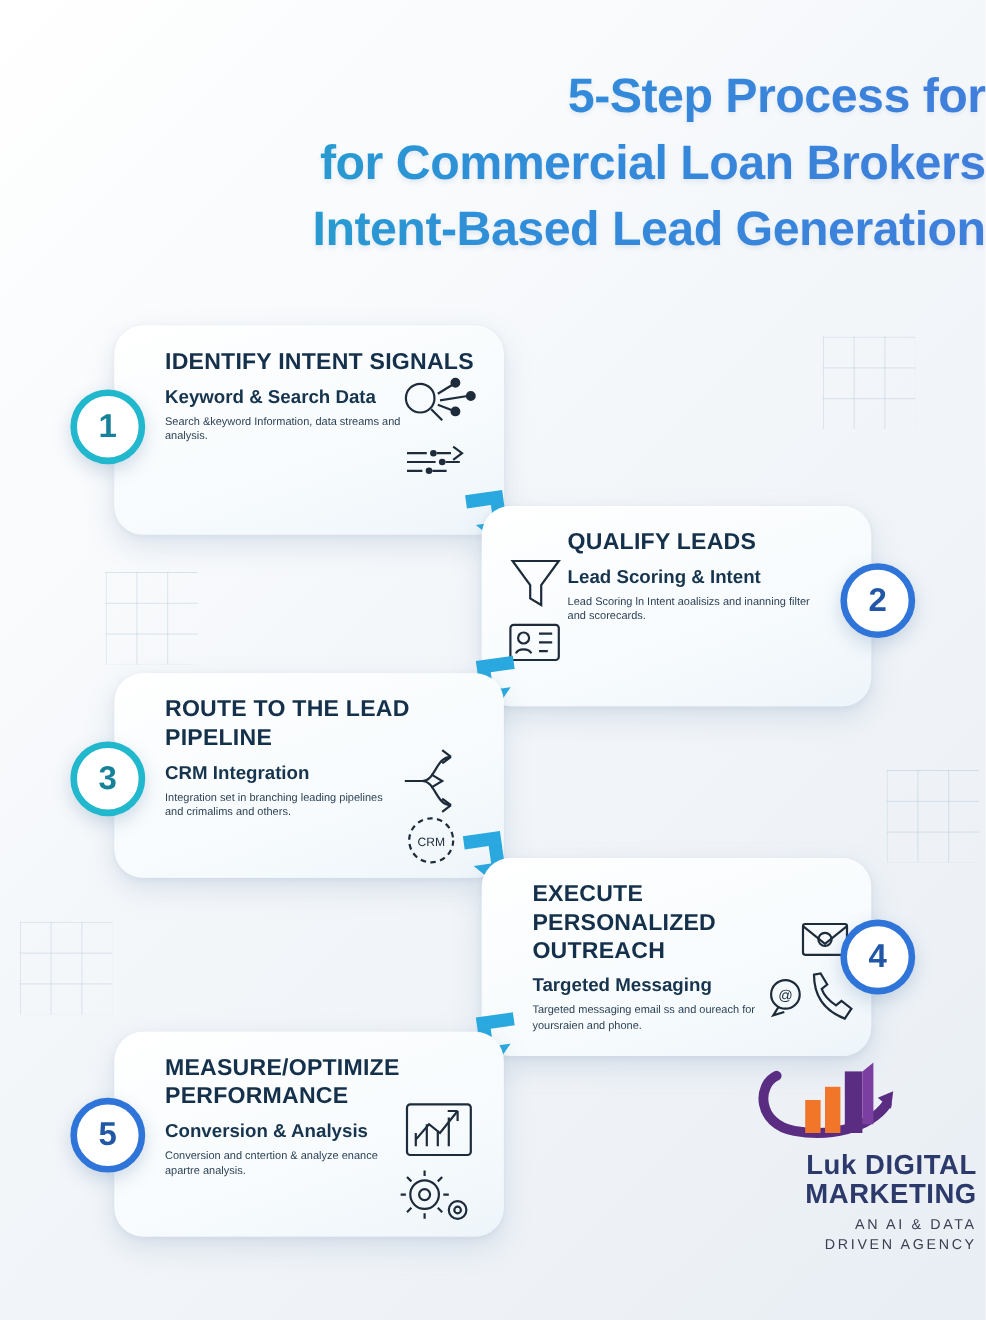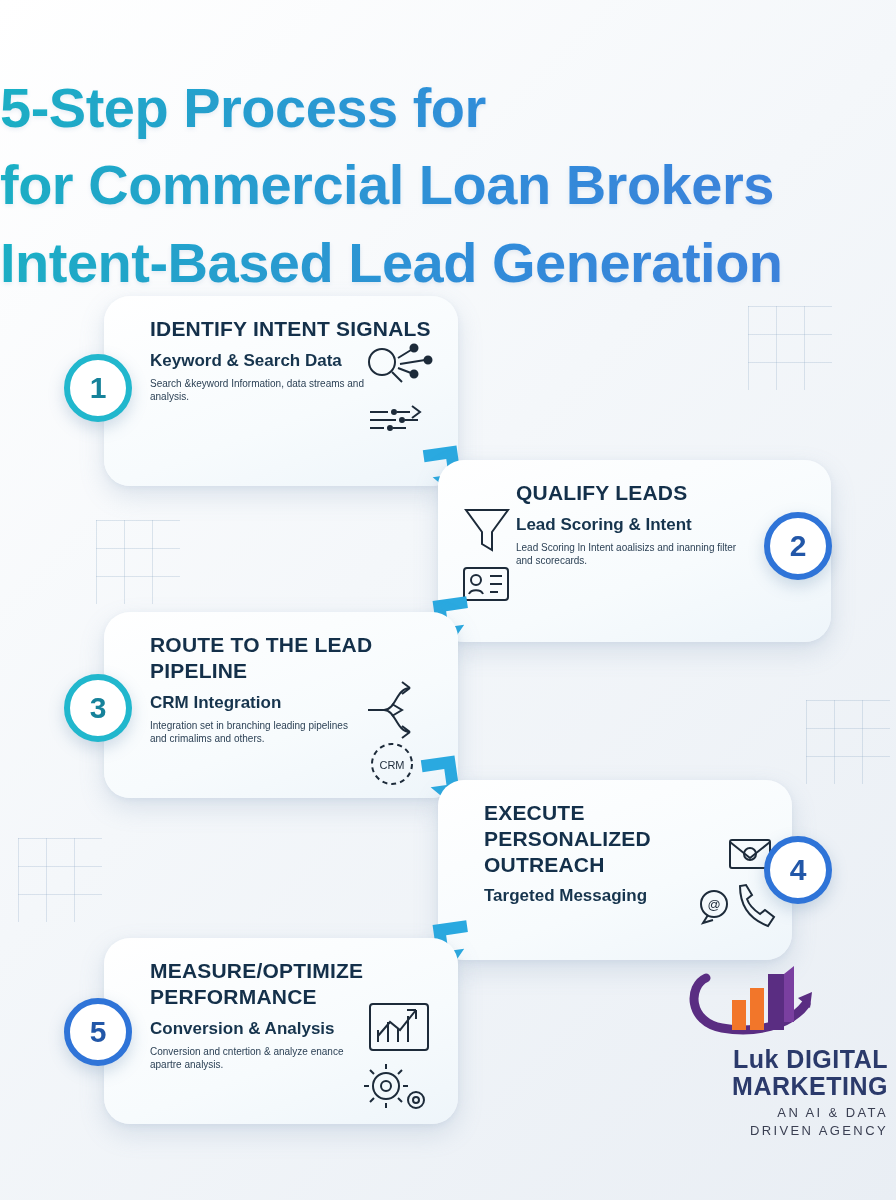--- a/index.html
+++ b/index.html
@@ -26,24 +26,24 @@
   }
   .grid-a { left: 748px; top: 306px; width: 84px; height: 84px; background-size: 28px 28px; }
   .grid-b { left: 96px;  top: 520px; width: 84px; height: 84px; background-size: 28px 28px; }
   .grid-c { left: 18px;  top: 838px; width: 84px; height: 84px; background-size: 28px 28px; }
   .grid-d { left: 806px; top: 700px; width: 84px; height: 84px; background-size: 28px 28px; }
 
   
   .title {
     position: absolute;
     left: 0;
-    top: 69px;
+    top: 58px;
     width: 896px;
-    text-align: left;
-    font-size: 56px;
+    text-align: right;
+    font-size: 44px;
     font-weight: bold;
     line-height: 1.38;
     letter-spacing: -0.5px;
     background: linear-gradient(90deg, #17b4c7 0%, #2f8ede 55%, #3f7fe0 100%);
     -webkit-background-clip: text;
     background-clip: text;
     color: transparent;
     text-shadow: 0 2px 4px rgba(80,120,170,0.12);
   }
   .title span { display: block; }
@@ -183,21 +183,21 @@
 </div>
 <div class="badge teal" style="left:64px; top:354px;">
   <span>1</span>
 </div>
 <div class="arrow" style="left:416px; top:434px;">
   <svg width="74" height="74" viewBox="0 0 74 74">
     <path d="M6 10 L40 10 L40 0 L40 10 L40 38 L56 38 L34 62 L12 38 L28 38 L28 22 L6 22 Z" fill="#2aa9e0" transform="translate(4,2) rotate(-8 35 35)"></path>
   </svg>
 </div>
 
-<div class="card right" style="left:438px; top:460px; width:354px; height:182px;padding-left:39px;">
+<div class="card right" style="left:438px; top:460px; width:354px; height:182px;">
   <div class="card-inner" style="padding-left:78px;">
     <div class="step-head">QUALIFY LEADS</div>
     <div class="step-sub">Lead Scoring &amp; Intent</div>
     <div class="step-body" style="max-width:228px;">Lead Scoring ln Intent aoalisizs and inanning filter and scorecards.</div>
   </div>
   <div class="icons" style="left:18px; top:42px; width:62px; height:110px;">
     <svg width="62" height="110" viewBox="0 0 62 110" fill="none" stroke="#1d2b3a" stroke-width="2">
       <path d="M10 8 H52 L36 30 V48 L26 42 V30 Z"></path>
       <rect x="8" y="66" width="44" height="32" rx="3"></rect>
       <circle cx="20" cy="78" r="5"></circle>
@@ -237,20 +237,21 @@
 <div class="arrow" style="left:414px; top:744px;">
   <svg width="74" height="74" viewBox="0 0 74 74">
     <path d="M6 10 L40 10 L40 38 L56 38 L34 62 L12 38 L28 38 L28 22 L6 22 Z" fill="#2aa9e0" transform="translate(4,2) rotate(-8 35 35)"></path>
   </svg>
 </div>
 
 <div class="card right" style="left:438px; top:780px; width:354px; height:180px;">
   <div class="card-inner" style="padding-right:78px;">
     <div class="step-head">EXECUTE PERSONALIZED OUTREACH</div>
     <div class="step-sub">Targeted Messaging</div>
+    <div class="step-body" style="max-width:212px;">Targeted messaging email ss and oureach for yoursraien and phone.</div>
   </div>
   <div class="icons" style="right:16px; top:54px; width:80px; height:104px;">
     <svg width="80" height="104" viewBox="0 0 80 104" fill="none" stroke="#1d2b3a" stroke-width="2">
       <rect x="34" y="6" width="40" height="28" rx="2"></rect>
       <path d="M34 8 L54 24 L74 8"></path>
       <circle cx="54" cy="20" r="6"></circle>
       <circle cx="18" cy="70" r="13"></circle>
       <text x="18" y="75" font-size="13" fill="#1d2b3a" stroke="none" text-anchor="middle">@</text>
       <path d="M12 81 l-5 8 10 -3"></path>
       <path d="M46 56 c0 22 12 34 28 40 l6 -9 -9 -7 -5 4 c-6 -4 -11 -9 -13 -15 l5 -4 -6 -10 Z" transform="translate(-2,-4)"></path>

